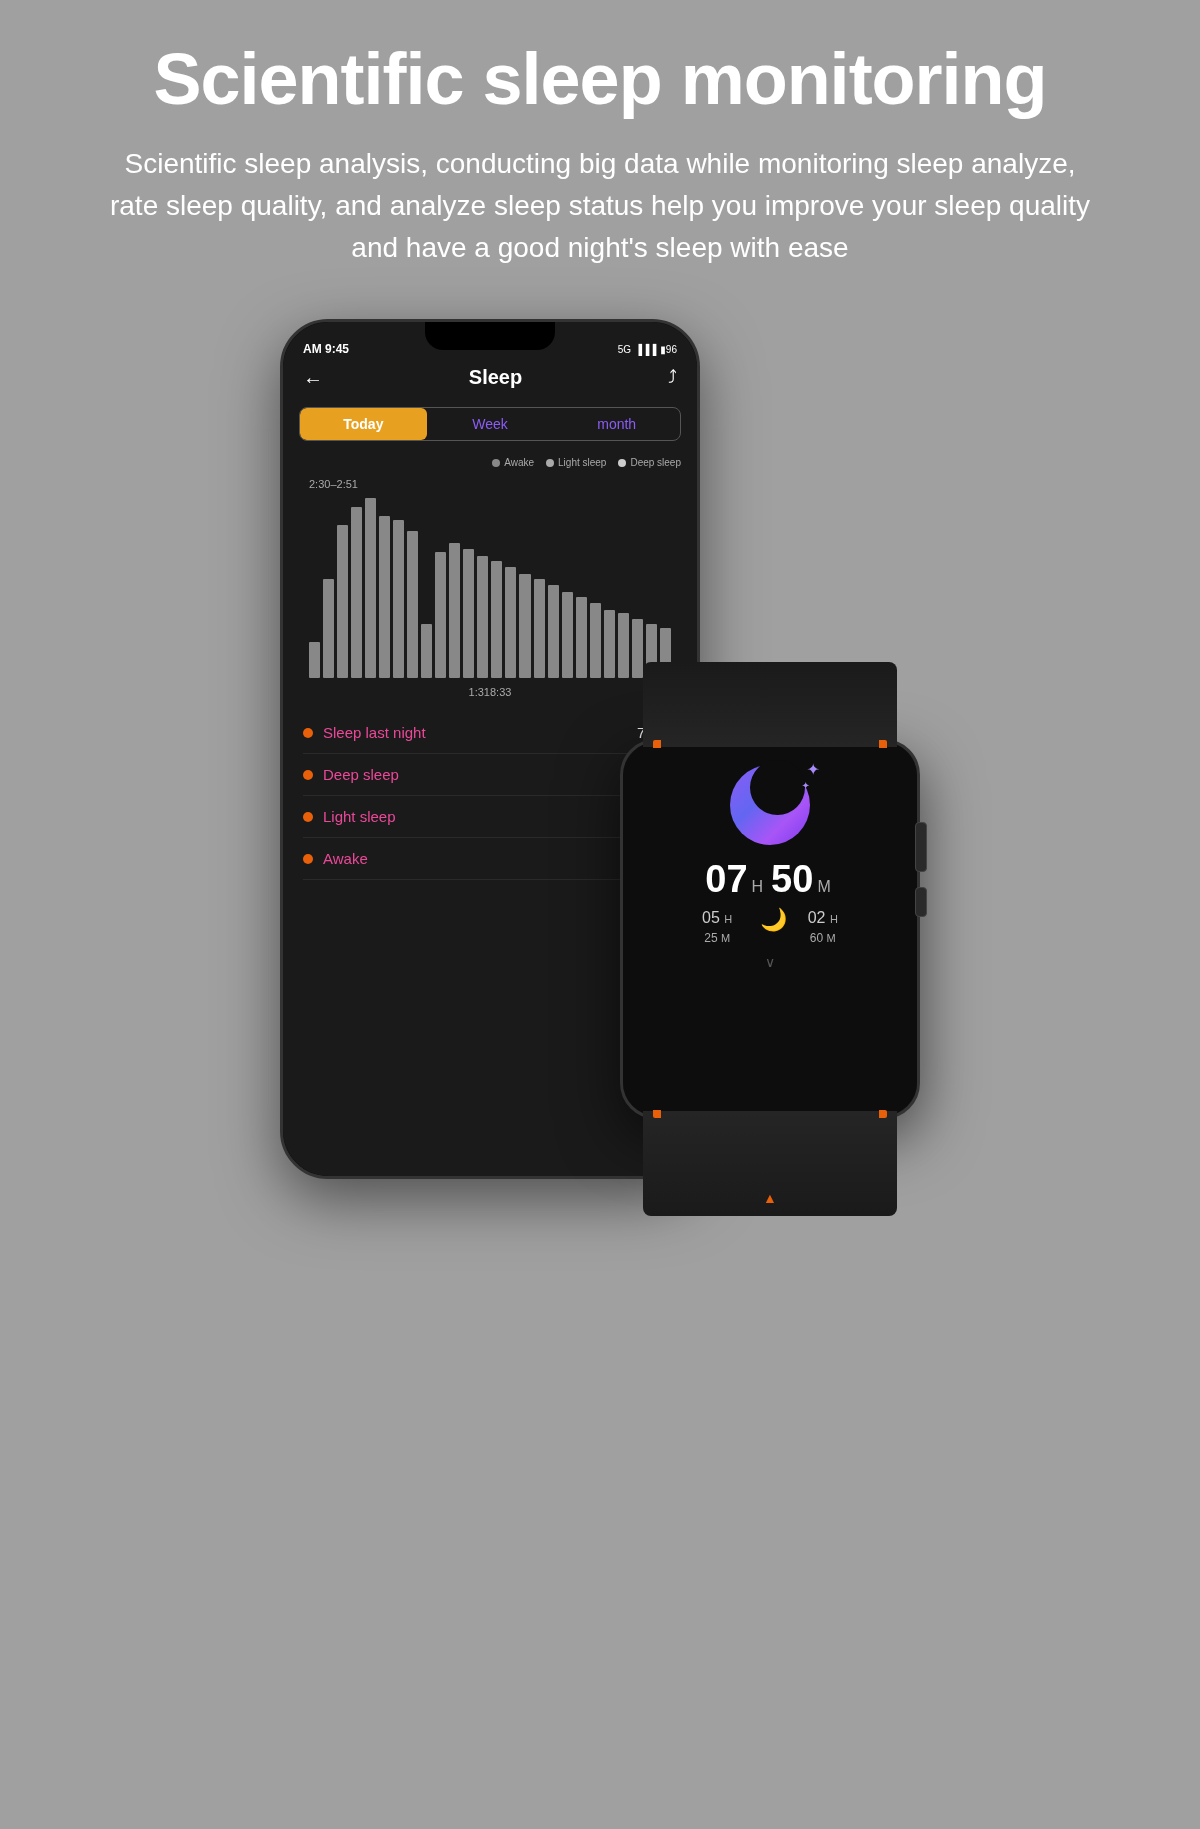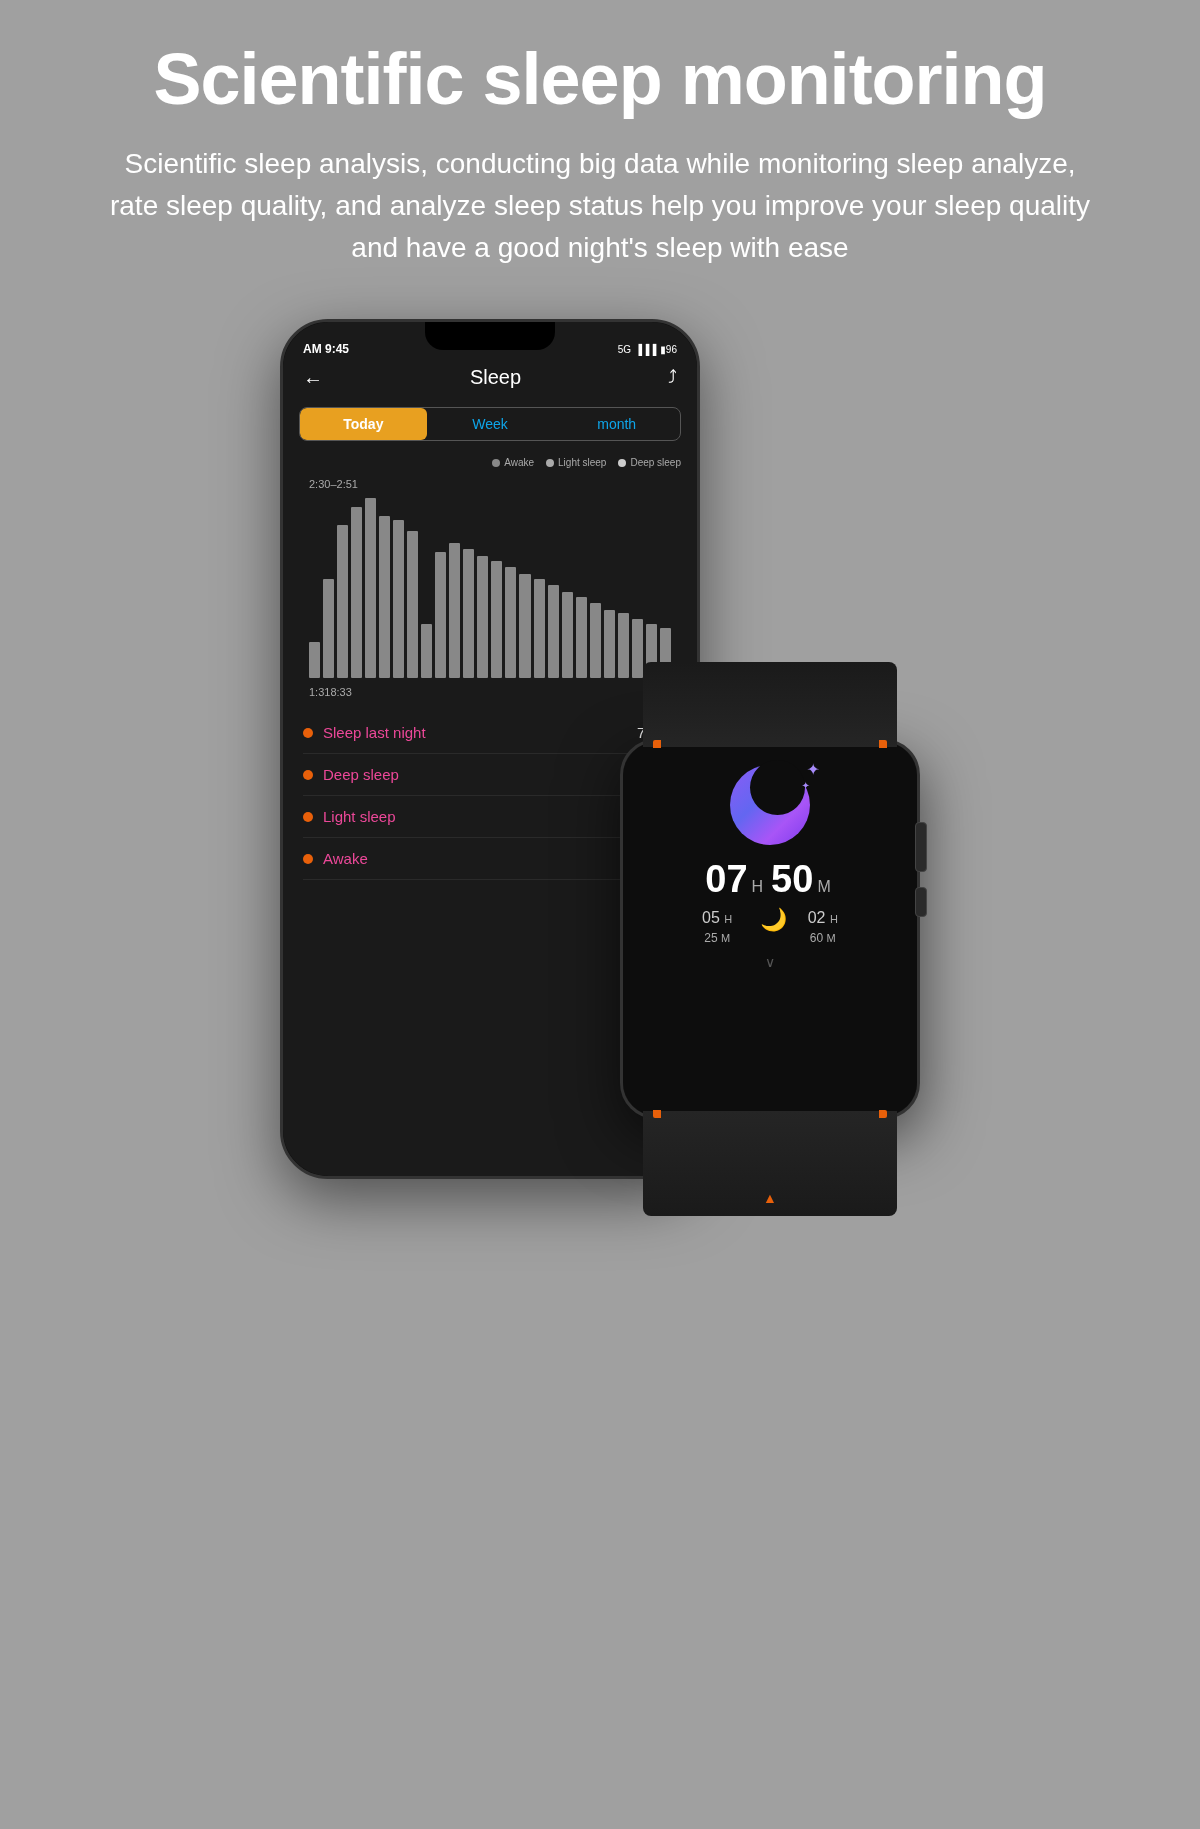--- a/index.html
+++ b/index.html
@@ -91,37 +91,37 @@
 
     
     .app-header {
       display: flex;
       justify-content: space-between;
       align-items: center;
       padding: 8px 20px;
       color: white;
     }
     .back-arrow { font-size: 20px; cursor: pointer; }
-    .app-title { font-size: 20px; font-weight: 400; }
+    .app-title { font-size: 20px; font-weight: 700; }
     .share-icon { font-size: 18px; }
 
     
     .tabs-container {
       display: flex;
       margin: 10px 16px;
       border: 1.5px solid #555;
       border-radius: 8px;
       overflow: hidden;
     }
     .tab {
       flex: 1;
       text-align: center;
       padding: 8px 0;
       font-size: 14px;
-      color: #0ea5e9;
+      color: #8b5cf6;
       background: transparent;
     }
     .tab.active {
       background: #e8a020;
       color: #fff;
       font-weight: 600;
       border-radius: 6px;
     }
 
     
@@ -165,21 +165,21 @@
       flex: 1;
       background: #888;
       border-radius: 1px;
     }
     .chart-x-labels {
       position: absolute;
       bottom: 0;
       left: 10px;
       right: 10px;
       display: flex;
-      justify-content: flex-start;
+      justify-content: center;
       font-size: 11px;
       color: #aaa;
     }
 
     
     .stats-list {
       padding: 10px 20px;
     }
     .stat-item {
       display: flex;

